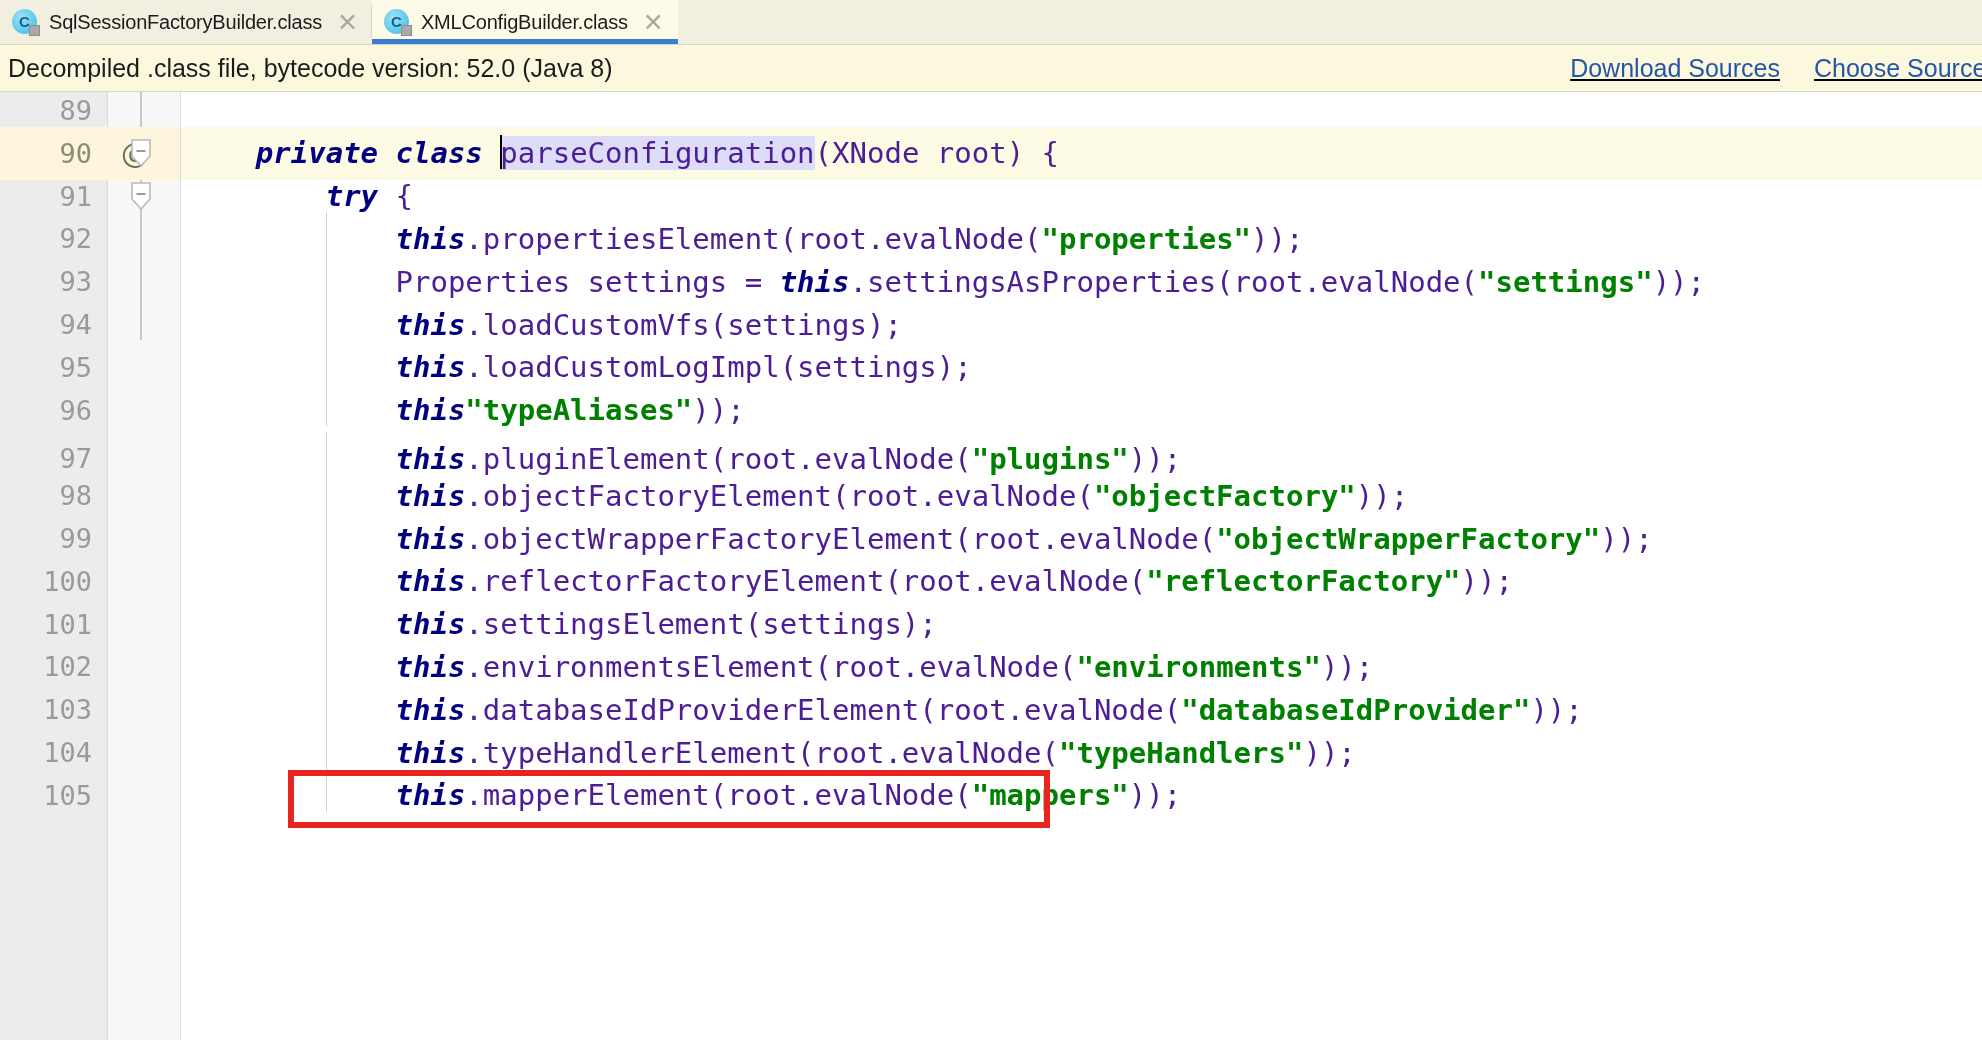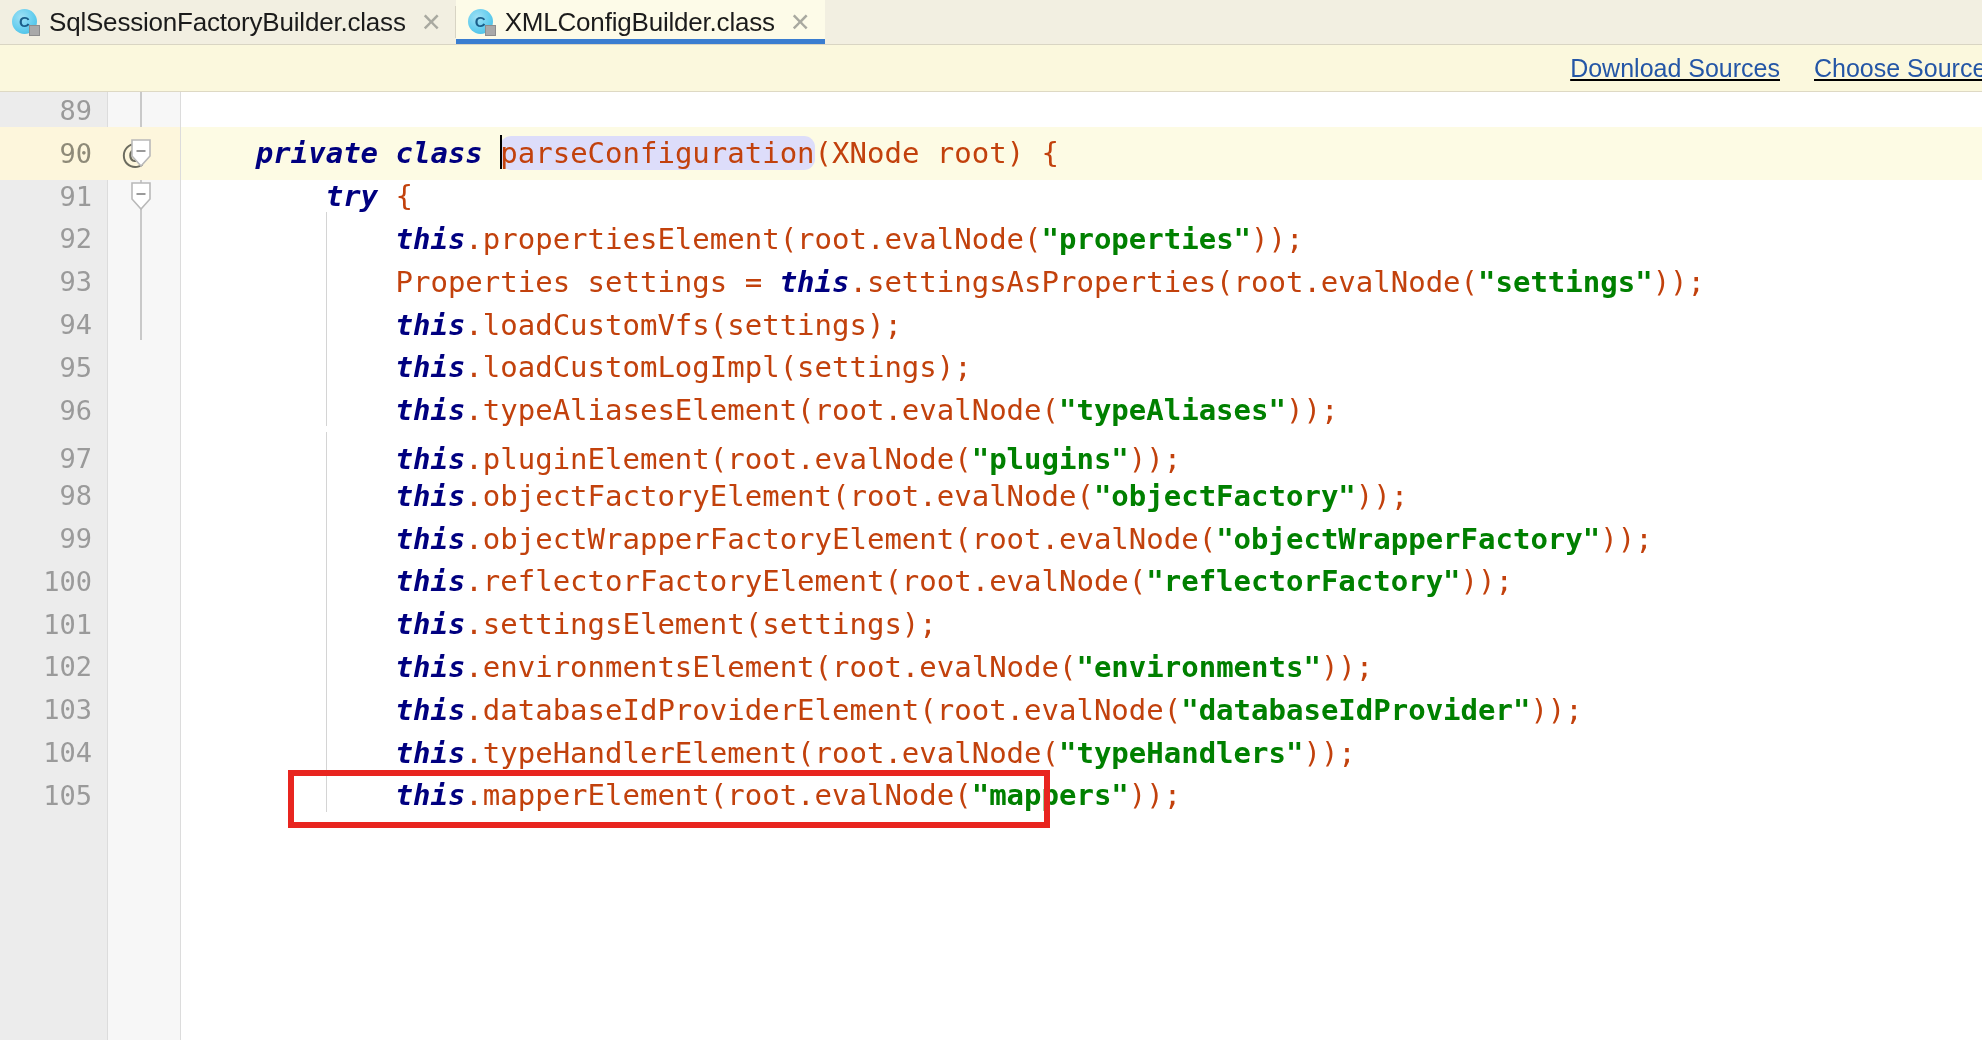--- a/index.html
+++ b/index.html
@@ -29,21 +29,21 @@
   .tab.active   { background: #fdfbe8; }
   .tab.active::after {
     content: ""; position: absolute; left: 0; right: 0; bottom: 0;
     height: 5px; background: #3a7dd0;
   }
   .tab .sep-right {
     position: absolute; right: 0; top: 6px; bottom: 6px; width: 1px;
     background: #d8d4c4;
   }
   .tab-label {
-    font-size: 26px; color: #1b1b1b; white-space: nowrap;
+    font-size: 20px; color: #1b1b1b; white-space: nowrap;
     letter-spacing: -0.2px;
   }
   .tab-close {
     font-size: 25px; color: #a9a9a0; line-height: 1; padding-left: 6px;
     font-family: "DejaVu Sans", sans-serif;
   }
   
   .cls-icon {
     position: relative; width: 28px; height: 28px; flex: 0 0 28px;
   }
@@ -137,21 +137,21 @@
   }
   .code {
     position: absolute; left: 186px; top: 0; height: 53px;
     display: flex; align-items: center;
     font-family: "DejaVu Sans Mono", monospace;
     font-size: 29px; color: #131313; white-space: pre;
     letter-spacing: 0px;
   }
   .kw { color: #000080; font-weight: bold; font-style: italic; }
   .str { color: #008000; font-weight: bold; }
-  .plain { color: #c2410c; border-radius: 11px; }
+  .plain { color: #4c1d95; }
   .ident-hl { background: #ddddfa; }
   .caret {
     display: inline-block; width: 2px; height: 34px;
     background: #000000; vertical-align: middle; margin-right: -2px;
     position: relative; top: -1px;
   }
 
   
   .fold {
     position: absolute; width: 24px; height: 30px; left: 129px;
@@ -190,20 +190,21 @@
         <span class="disc"></span>
         <span class="c">C</span>
         <span class="corner"></span>
       </span>
       <span class="tab-label">XMLConfigBuilder.class</span>
       <span class="tab-close">✕</span>
     </div>
   </div>
 
 <div id="banner">
+  <span id="banner-text">Decompiled .class file, bytecode version: 52.0 (Java 8)</span>
   <span id="banner-actions">
     <span class="banner-link">Download Sources</span>
     <span class="banner-link clip">Choose Sources...</span>
   </span>
 </div>
 
 <div id="editor">
   <div id="gutter-bg"></div>
   <div id="annot-bg"></div>
   <div id="gutter-line1"></div>
@@ -253,21 +254,21 @@
         <div class="code"><span class="plain">            </span><span class="kw">this</span><span class="plain">.loadCustomVfs(settings);</span></div>
       </div>
       <div class="row" style="top: 248.8px;">
         <div class="lineno">95</div>
         <div class="indent-guide" style="left: 325.6px; top: 0px; height: 42.8px;"></div>
         <div class="code"><span class="plain">            </span><span class="kw">this</span><span class="plain">.loadCustomLogImpl(settings);</span></div>
       </div>
       <div class="row" style="top: 291.6px;">
         <div class="lineno">96</div>
         <div class="indent-guide" style="left: 325.6px; top: 0px; height: 42.8px;"></div>
-        <div class="code"><span class="plain">            </span><span class="kw">this</span><span class="plain">.typeAliasesElement(root.evalNode(</span><span class="str">"typeAliases"</span><span class="plain">));</span></div>
+        <div class="code"><span class="plain">            </span><span class="kw">this</span><span class="str">"typeAliases"</span><span class="plain">));</span></div>
       </div>
       <div class="row" style="top: 340px;">
         <div class="lineno">97</div>
         <div class="indent-guide" style="left: 325.6px; top: 0px; height: 42.8px;"></div>
         <div class="code"><span class="plain">            </span><span class="kw">this</span><span class="plain">.pluginElement(root.evalNode(</span><span class="str">"plugins"</span><span class="plain">));</span></div>
       </div>
       <div class="row" style="top: 377.2px;">
         <div class="lineno">98</div>
         <div class="indent-guide" style="left: 325.6px; top: 0px; height: 42.8px;"></div>
         <div class="code"><span class="plain">            </span><span class="kw">this</span><span class="plain">.objectFactoryElement(root.evalNode(</span><span class="str">"objectFactory"</span><span class="plain">));</span></div>

